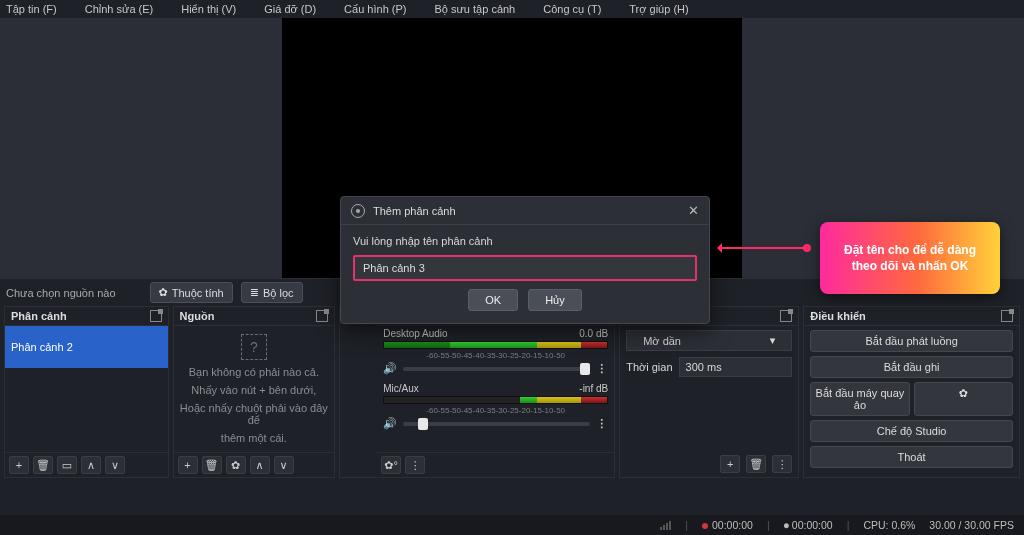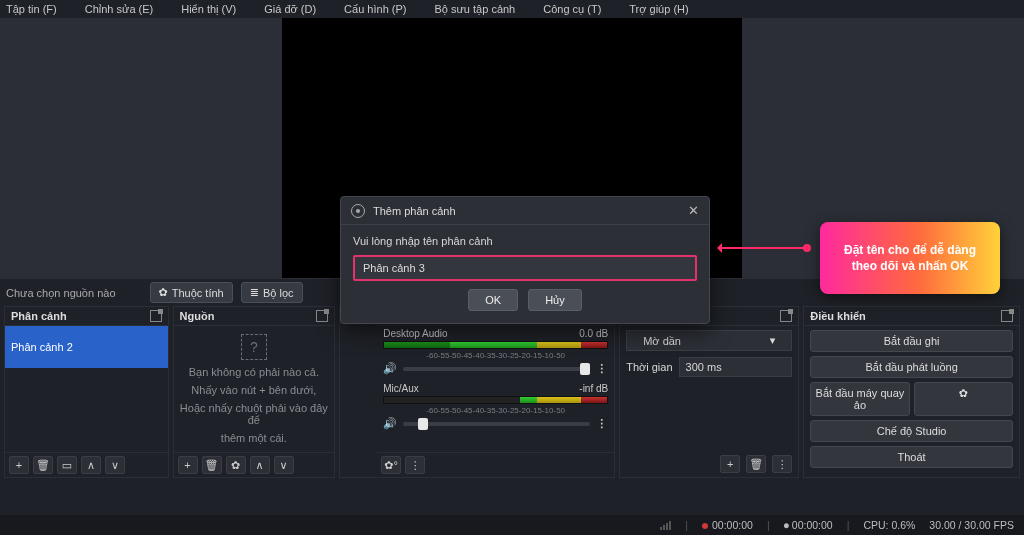--- a/index.html
+++ b/index.html
@@ -239,22 +239,22 @@
       </div>
     </div>
   </div>
 
   <div class="panel controls">
     <div class="panel-hd">
         <span>Điều khiển</span>
         <span class="pop"></span>
       </div>
     <div class="controls-body">
+      <div class="cbtn">Bắt đầu phát luồng</div>
       <div class="cbtn">Bắt đầu ghi</div>
-      <div class="cbtn">Bắt đầu phát luồng</div>
       <div class="cbtn-row">
         <div class="cbtn">Bắt đầu máy quay ảo</div>
         <div class="cbtn gear">✿</div>
       </div>
       <div class="cbtn">Chế độ Studio</div>
       <div class="cbtn">Thoát</div>
     </div>
   </div>
 
 </div>

